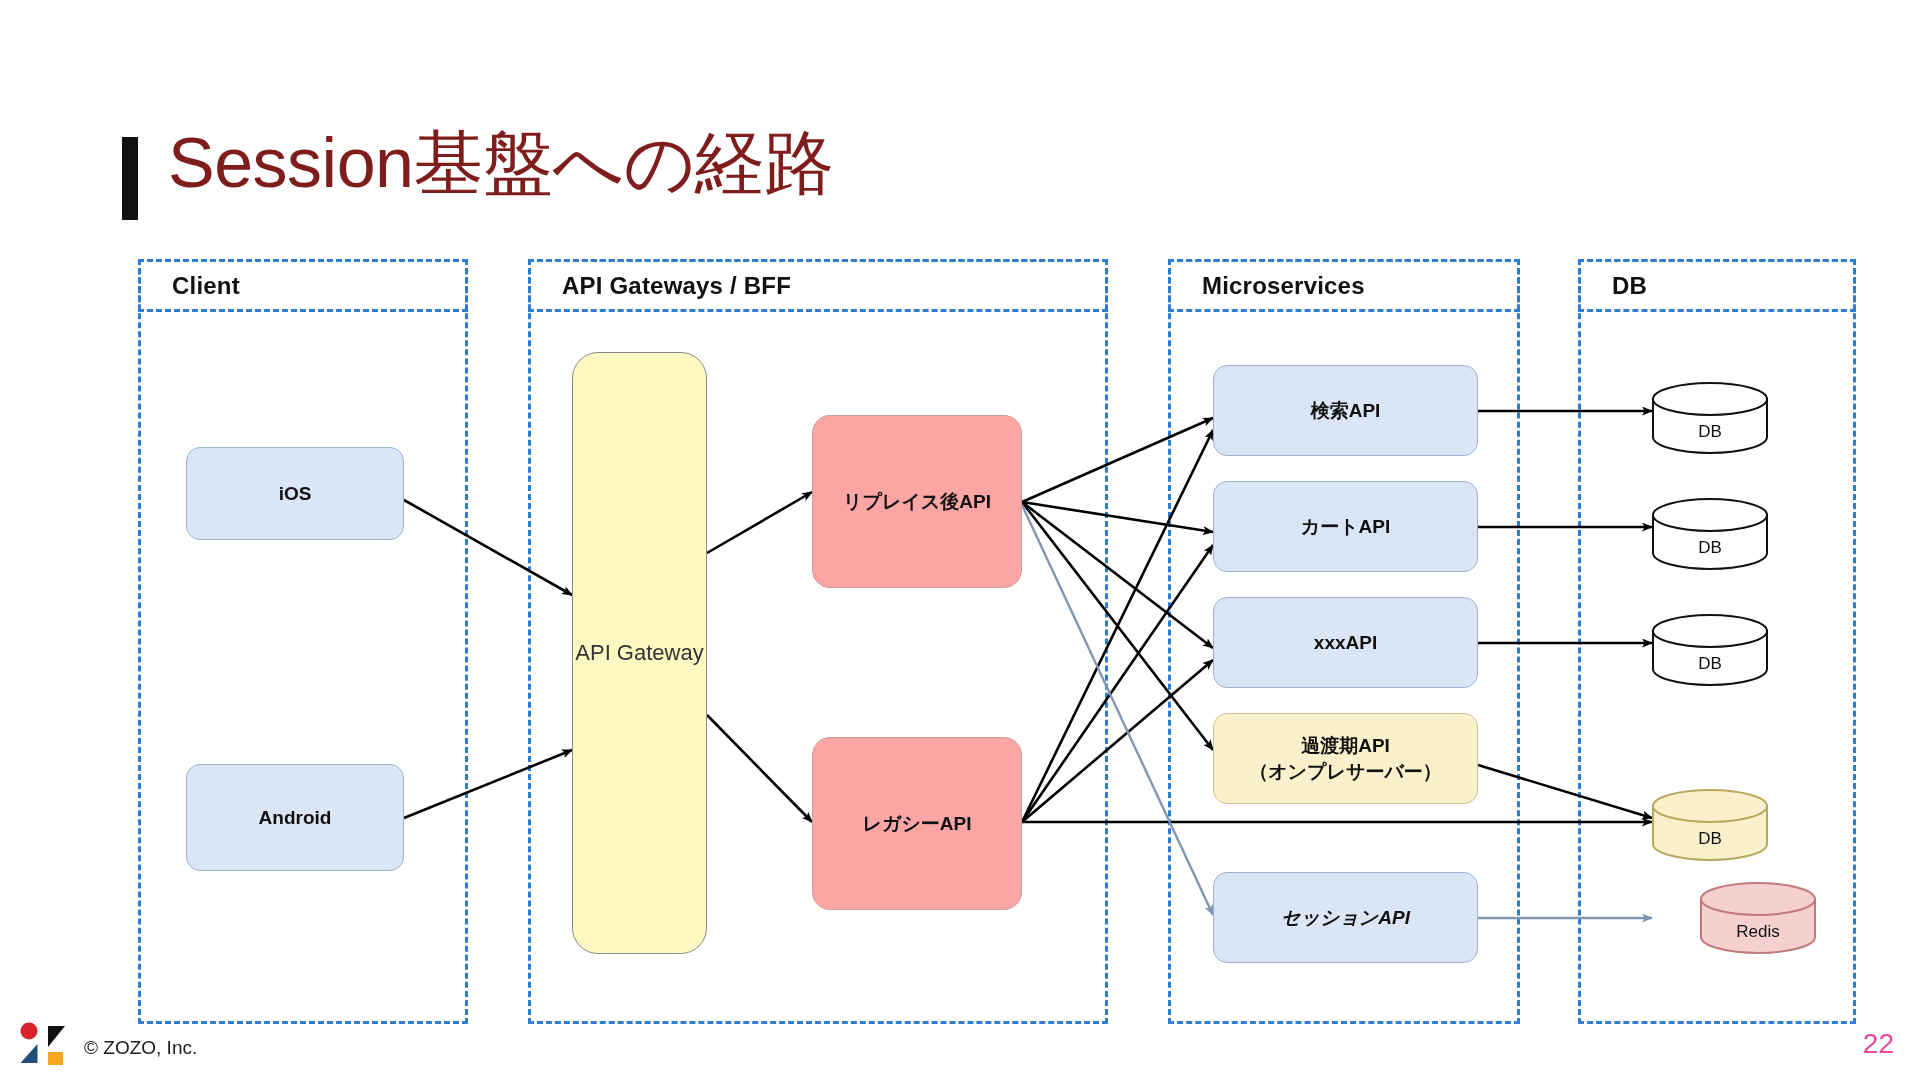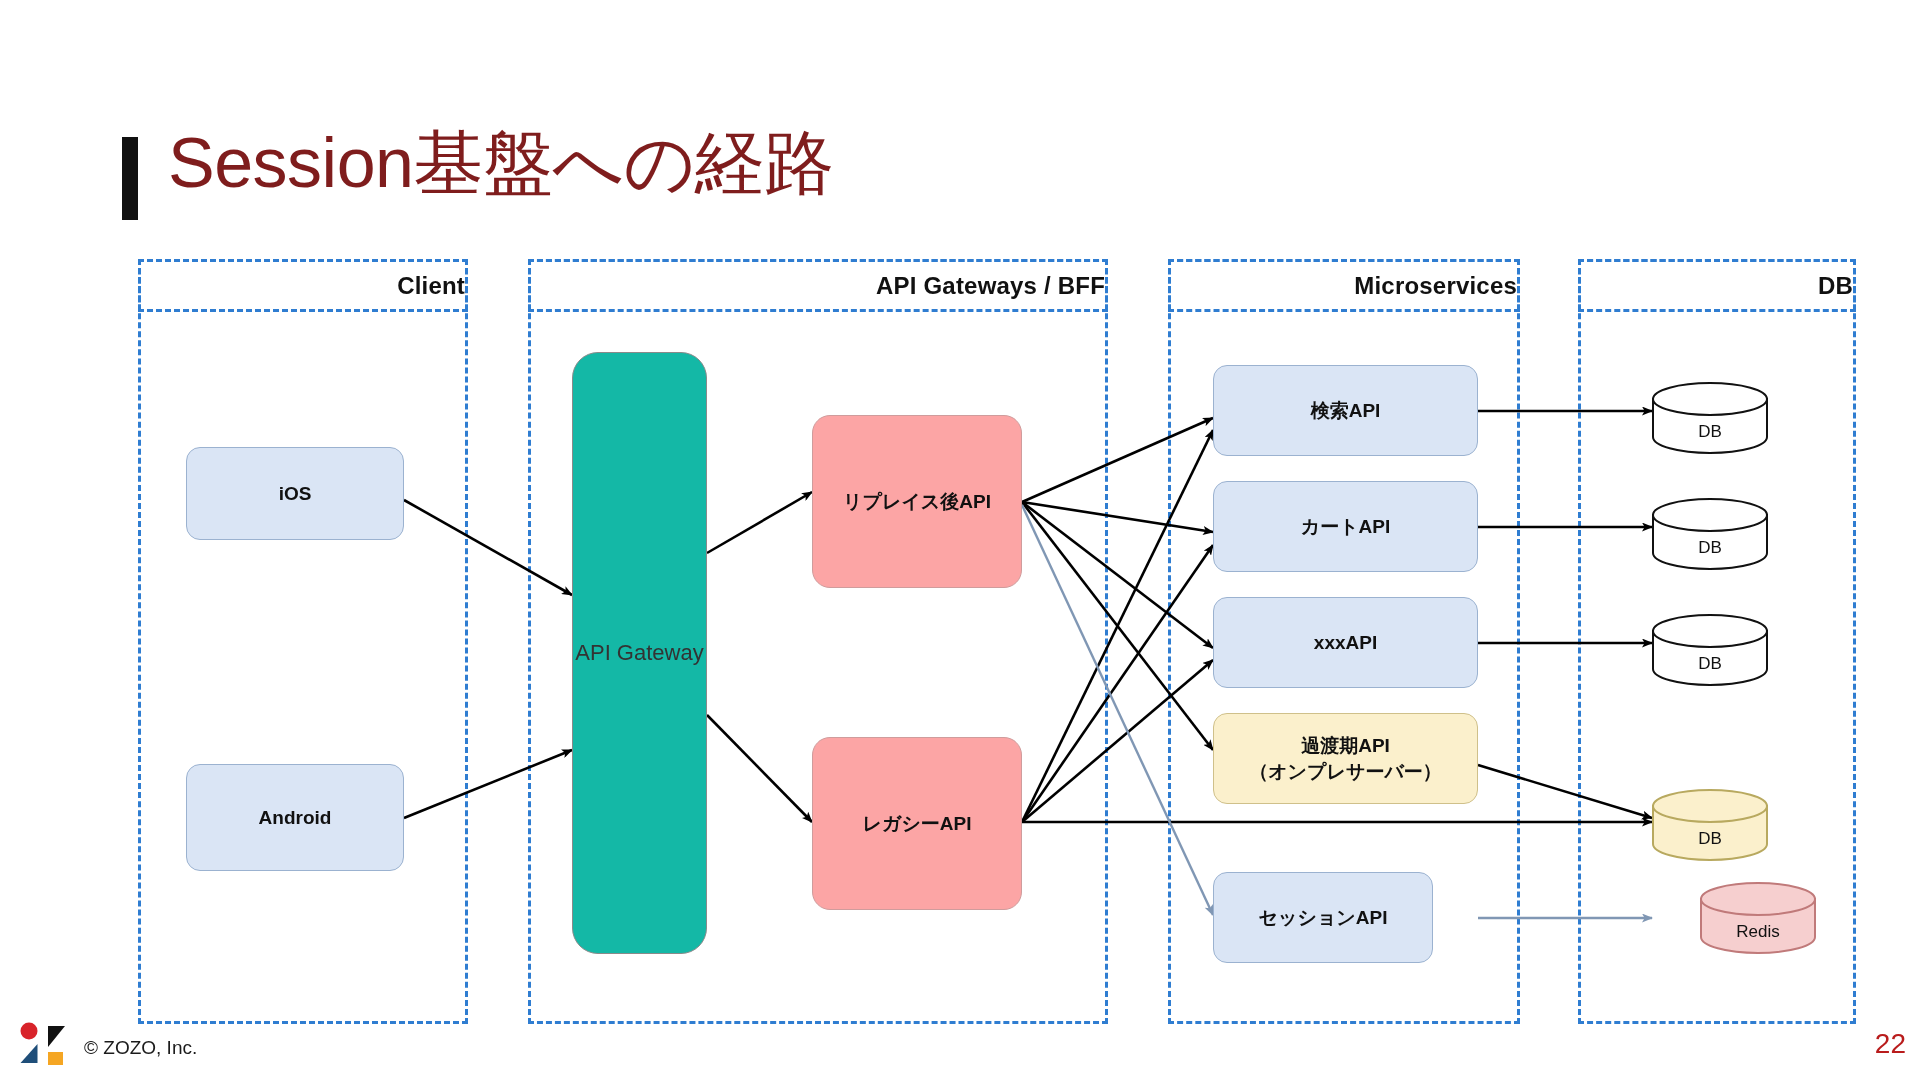--- a/index.html
+++ b/index.html
@@ -41,22 +41,23 @@
     background: transparent;
   }
   .lane-head {
     position: absolute;
     left: -3px; top: -3px;
     height: 53px;
     border: 3px dashed #2f7dd1;
     box-sizing: border-box;
     display: flex;
     align-items: center;
-    justify-content: flex-end;
+    justify-content: flex-start;
     background: transparent;
+    padding-left: 31px;
   }
   .lane-head span {
     font-size: 24px;
     font-weight: bold;
     color: #111111;
     letter-spacing: 0.2px;
   }
 
   
   .node {
@@ -70,21 +71,21 @@
     font-size: 19px;
     font-weight: bold;
     color: #111111;
     line-height: 1.35;
     z-index: 5;
   }
   .node.blue   { background: #dae5f5; border: 1px solid #9bb2d0; }
   .node.pink   { background: #fca5a5; border: 1px solid #cf9c9c; }
   .node.yellow { background: #fbf0cc; border: 1px solid #cfc08a; }
   .node.gray   {
-    background: #14b8a6; border: 1px solid #8a8a8a;
+    background: #fef9c3; border: 1px solid #8a8a8a;
     border-radius: 26px;
     font-weight: 400; font-size: 22px; color: #333333;
   }
 
   
   .cyl {
     position: absolute;
     z-index: 5;
   }
   .cyl svg { display: block; overflow: visible; }
@@ -115,23 +116,23 @@
   }
   #footer-copy {
     position: absolute;
     left: 84px; top: 1037px;
     font-size: 19px;
     color: #1b1b1b;
     white-space: nowrap;
   }
   #page-number {
     position: absolute;
-    right: 14px; top: 1028px;
+    right: 26px; top: 1028px;
     font-size: 28px;
-    color: #b91c1c;
+    color: #ec4899;
   }
 </style>
 </head>
 <body>
 
 <div id="slide">
 
   <div id="title-bar"></div>
   <div id="page-title">Session基盤への経路</div>
 
@@ -229,21 +230,21 @@
   <div class="node blue" style="left:1213px; top:481px; width:265px; height:91px;">
     <span>カートAPI</span>
   </div>
   <div class="node blue" style="left:1213px; top:597px; width:265px; height:91px;">
     <span>xxxAPI</span>
   </div>
   <div class="node yellow" style="left:1213px; top:713px; width:265px; height:91px; flex-direction:column;">
     <span>過渡期API</span>
     <span>（オンプレサーバー）</span>
   </div>
-  <div class="node blue" style="left:1213px; top:872px; width:220px; height:91px;">
+  <div class="node blue" style="left:1213px; top:872px; width:265px; height:91px;font-style:italic;">
     <span>セッションAPI</span>
   </div>
 
   <div class="cyl" style="left:1652px; top:382px; width:116px; height:72px;">
     <svg width="116" height="72" viewBox="0 0 116 72">
       <path d="M1,17 L1,55 A57,16 0 0 0 115,55 L115,17 Z" fill="#ffffff" stroke="#111111" stroke-width="2"></path>
       <ellipse cx="58" cy="17" rx="57" ry="16" fill="#ffffff" stroke="#111111" stroke-width="2"></ellipse>
     </svg>
     <div class="cyl-label">DB</div>
   </div>

